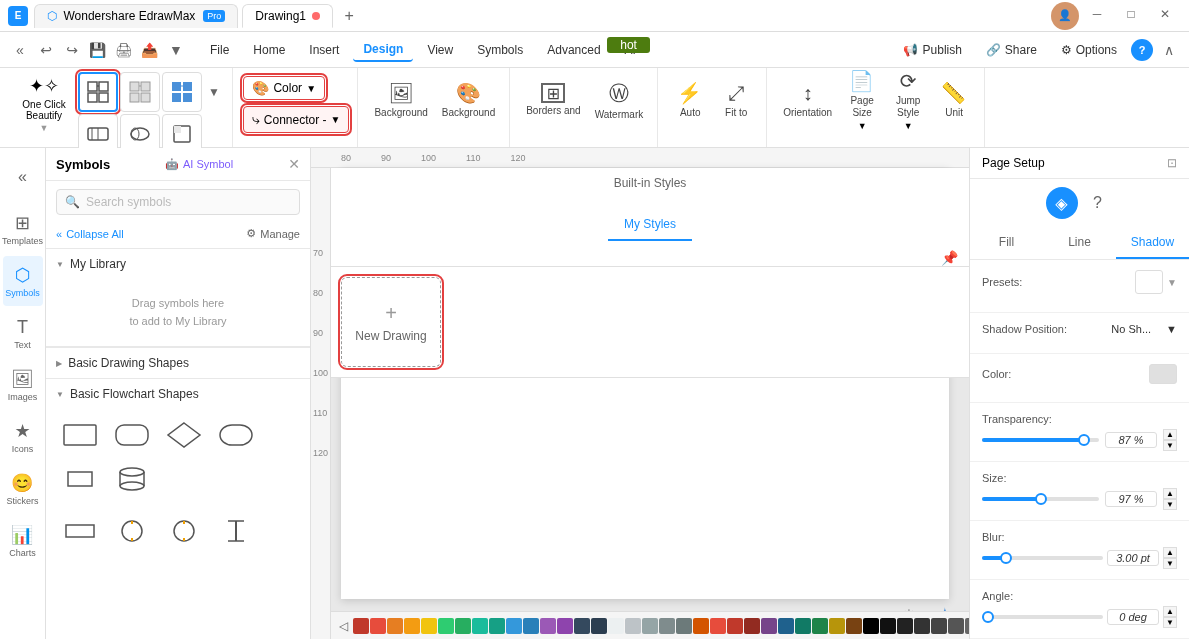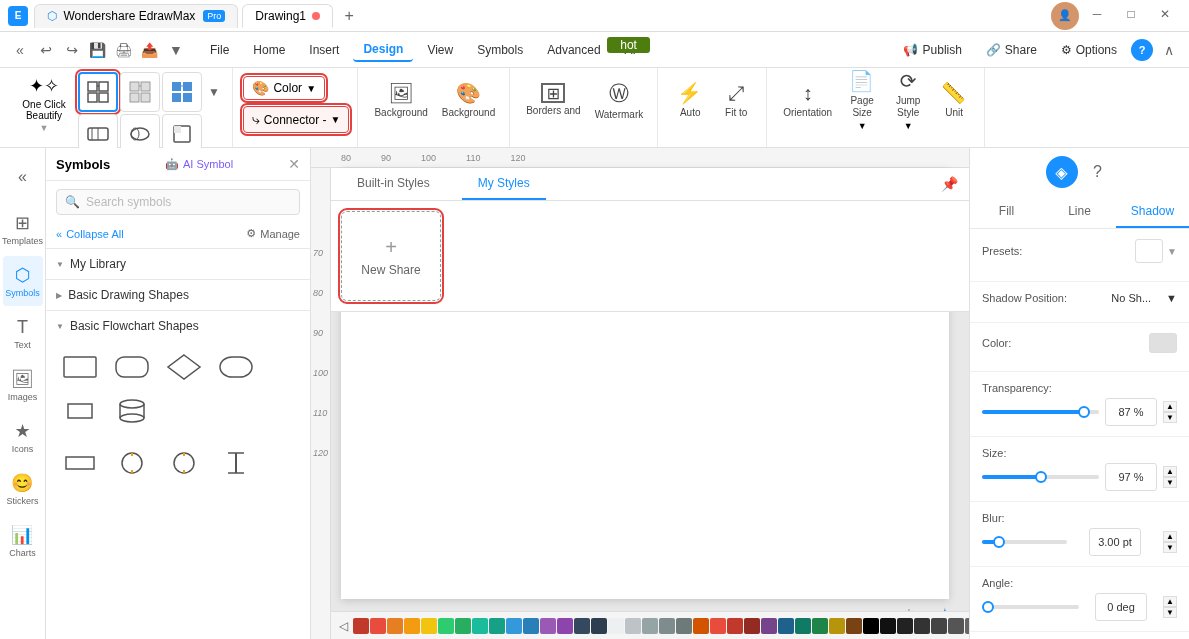--- a/index.html
+++ b/index.html
@@ -92,21 +92,21 @@
     .shape-item { width: 48px; height: 40px; display: flex; align-items: center; justify-content: center; cursor: pointer; border: 1px solid transparent; border-radius: 3px; }
     .more-symbols-btn { margin: 8px 10px; padding: 8px; background: #1890ff; color: white; border-radius: 4px; text-align: center; cursor: pointer; font-size: 12px; font-weight: 500; }
 
     
     .canvas-area { flex: 1; background: #e8e8e8; position: relative; overflow: hidden; }
     .canvas-ruler-top { height: 20px; background: #f5f5f5; border-bottom: 1px solid #ddd; display: flex; align-items: center; padding-left: 20px; font-size: 9px; color: #999; }
     .canvas-ruler-left { position: absolute; left: 0; top: 20px; width: 20px; background: #f5f5f5; border-right: 1px solid #ddd; bottom: 0; display: flex; flex-direction: column; align-items: center; font-size: 9px; color: #999; }
     .canvas-white { position: absolute; top: 20px; left: 30px; right: 20px; bottom: 40px; background: white; box-shadow: 0 2px 8px rgba(0,0,0,0.15); }
     .canvas-bottom-icons { position: absolute; bottom: 10px; right: 10px; display: flex; gap: 8px; }
     .canvas-icon { width: 28px; height: 28px; display: flex; align-items: center; justify-content: center; cursor: pointer; color: #666; font-size: 16px; }
-    .styles-tabs { display: flex; align-items: center; padding: 0 10px; border-bottom: 1px solid #e0e0e0; gap: 16px; }
+    .styles-tabs { display: flex; align-items: center; padding: 0 10px; border-bottom: 1px solid #e0e0e0; gap: 9px; flex-direction: column; }
     .style-tab { padding: 8px 16px; cursor: pointer; font-size: 12px; color: #666; border-bottom: 2px solid transparent; }
     .style-tab.active { color: #1890ff; border-bottom-color: #1890ff; }
     .pin-icon { margin-left: auto; cursor: pointer; color: #666; font-size: 14px; }
     .styles-content { padding: 10px; }
     .new-style-card { width: 100px; height: 90px; border: 1.5px dashed #999; border-radius: 6px; display: flex; flex-direction: column; align-items: center; justify-content: center; cursor: pointer; gap: 4px; color: #666; font-size: 12px; }
 
     
     .right-panel { width: 220px; background: #fff; border-left: 1px solid #e0e0e0; display: flex; flex-direction: column; overflow: hidden; }
     .right-panel-header { padding: 8px 12px; border-bottom: 1px solid #e8e8e8; display: flex; align-items: center; justify-content: space-between; }
     .expand-icon { cursor: pointer; color: #999; font-size: 12px; }
@@ -117,21 +117,21 @@
     .panel-row { display: flex; align-items: center; justify-content: space-between; margin-bottom: 8px; }
     .panel-label { font-size: 11px; color: #555; }
     .panel-control { display: flex; align-items: center; gap: 4px; }
     .preset-box { width: 28px; height: 24px; border: 1px solid #ddd; border-radius: 3px; background: #fff; cursor: pointer; }
     .select-arrow { color: #999; font-size: 10px; }
     .shadow-select { display: flex; align-items: center; gap: 15px; font-size: 11px; color: #333; cursor: pointer; }
     .color-swatch { width: 28px; height: 20px; border: 1px solid #ddd; border-radius: 3px; background: #e0e0e0; }
     .slider-track { width: 100%; height: 4px; background: #e0e0e0; border-radius: 2px; position: relative; margin: 4px 0; }
     .slider-thumb { width: 12px; height: 12px; border-radius: 50%; background: #fff; border: 2px solid #1890ff; position: absolute; top: -4px; cursor: pointer; }
     .slider-fill { height: 100%; background: #1890ff; border-radius: 2px; }
-    .value-input { width: 52px; height: 28px; border: 1px solid #ddd; border-radius: 3px; text-align: center; font-size: 11px; color: #333; display: flex; align-items: center; justify-content: center; }
+    .value-input { width: 52px; height: 16px; border: 1px solid #ddd; border-radius: 3px; text-align: center; font-size: 11px; color: #333; display: flex; align-items: center; justify-content: center; font-style: italic; }
     .stepper { display: flex; flex-direction: column; }
     .stepper-btn { height: 11px; width: 14px; border: 1px solid #ddd; background: #f5f5f5; cursor: pointer; display: flex; align-items: center; justify-content: center; font-size: 8px; }
     .right-panel-icon-row { display: flex; align-items: center; justify-content: center; gap: 4px; padding: 8px 12px; }
     .rp-icon { width: 32px; height: 32px; display: flex; align-items: center; justify-content: center; cursor: pointer; border-radius: 4px; font-size: 16px; color: #666; }
     .rp-icon.active { background: #1890ff; color: white; border-radius: 50%; }
 
     
     .color-palette { position: absolute; bottom: 0; left: 20px; right: 0; height: 28px; background: #f5f5f5; border-top: 1px solid #ddd; display: flex; align-items: center; padding: 0 4px; gap: 1px; overflow: hidden; }
     .color-dot { width: 16px; height: 16px; border-radius: 2px; cursor: pointer; flex-shrink: 0; }
     .palette-arrow { font-size: 12px; color: #666; cursor: pointer; padding: 0 4px; }
@@ -406,20 +406,23 @@
         <span>⚙</span>
         <span>Manage</span>
       </div>
     </div>
 
     <div class="symbol-section">
       <div class="section-header">
         <span class="triangle">▼</span>
         <span>My Library</span>
       </div>
+      <div class="my-library-empty">
+        <span>Drag symbols here<br>to add to My Library</span>
+      </div>
     </div>
 
     <div class="symbol-section">
       <div class="section-header">
         <span class="triangle">▶</span>
         <span>Basic Drawing Shapes</span>
       </div>
     </div>
 
     <div class="symbol-section">
@@ -510,27 +513,27 @@
 
     <div style="position:absolute; top:20px; left:20px; right:0; background:#fff; border-bottom:1px solid #e0e0e0; z-index:10;">
       <div class="styles-tabs">
         <div class="style-tab">Built-in Styles</div>
         <div class="style-tab active">My Styles</div>
         <div class="pin-icon">📌</div>
       </div>
       <div class="styles-content">
         <div class="new-style-card highlight-red">
           <span style="font-size:20px; color:#999;">+</span>
-          <span>New Share</span>
+          <span>New Drawing</span>
         </div>
       </div>
     </div>
 
     <div class="canvas-ruler-left">
-      <span style="margin-top:80px; display:flex; flex-direction:column; gap:30px; font-size:9px; color:#888;font-style:italic;">
+      <span style="margin-top:80px; display:flex; flex-direction:column; gap:30px; font-size:9px; color:#888;">
         <span>70</span>
           <span>80</span>
           <span>90</span>
           <span>100</span>
           <span>110</span>
           <span>120</span>
       </span>
     </div>
 
     <div class="canvas-white"></div>
@@ -577,20 +580,24 @@
         <div class="color-dot" style="background: rgb(17, 17, 17);"></div>
         <div class="color-dot" style="background: rgb(34, 34, 34);"></div>
         <div class="color-dot" style="background: rgb(51, 51, 51);"></div>
         <div class="color-dot" style="background: rgb(68, 68, 68);"></div>
         <div class="color-dot" style="background: rgb(85, 85, 85);"></div>
         <div class="color-dot" style="background: rgb(102, 102, 102);"></div>
       </div>
   </div>
 
   <div class="right-panel">
+    <div class="right-panel-header">
+      <span>Page Setup</span>
+      <div class="expand-icon">⊡</div>
+    </div>
 
     <div class="right-panel-icon-row">
       <div class="rp-icon active" style="background:#1890ff; color:white; border-radius:50%;">◈</div>
       <div class="rp-icon">?</div>
     </div>
 
     <div class="right-panel-tabs">
       <div class="right-tab">Fill</div>
       <div class="right-tab">Line</div>
       <div class="right-tab active">Shadow</div>
@@ -648,36 +655,36 @@
         <div class="value-input">97 %</div>
         <div class="stepper">
           <div class="stepper-btn">▲</div>
           <div class="stepper-btn">▼</div>
         </div>
       </div>
     </div>
 
     <div class="panel-section">
       <div class="panel-label">Blur:</div>
-      <div style="display:flex; align-items:center; gap:22px; margin-top:4px;">
+      <div style="display:flex; align-items:center; gap:4px; margin-top:4px;">
         <div class="slider-track" style="flex:1; position:relative;">
           <div class="slider-fill" style="width:20%;"></div>
           <div class="slider-thumb" style="left:calc(20% - 6px);"></div>
         </div>
         <div class="value-input">3.00 pt</div>
         <div class="stepper">
           <div class="stepper-btn">▲</div>
           <div class="stepper-btn">▼</div>
         </div>
       </div>
     </div>
 
     <div class="panel-section">
       <div class="panel-label">Angle:</div>
-      <div style="display:flex; align-items:center; gap:16px; margin-top:4px;">
+      <div style="display:flex; align-items:center; gap:4px; margin-top:4px;">
         <div class="slider-track" style="flex:1; position:relative;">
           <div class="slider-fill" style="width:0%;"></div>
           <div class="slider-thumb" style="left:0;"></div>
         </div>
         <div class="value-input">0 deg</div>
         <div class="stepper">
           <div class="stepper-btn">▲</div>
           <div class="stepper-btn">▼</div>
         </div>
       </div>

